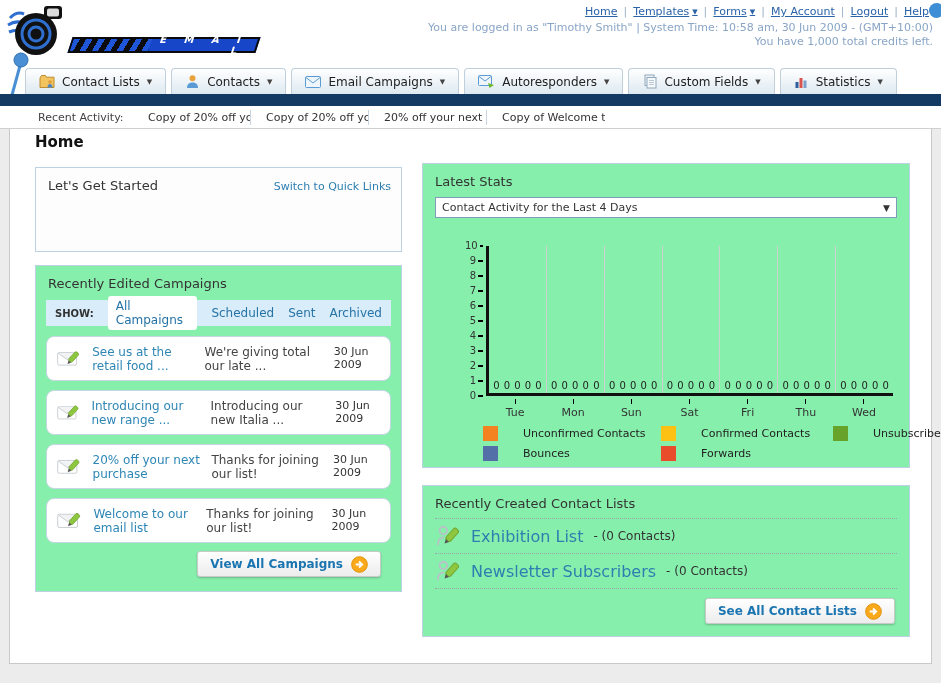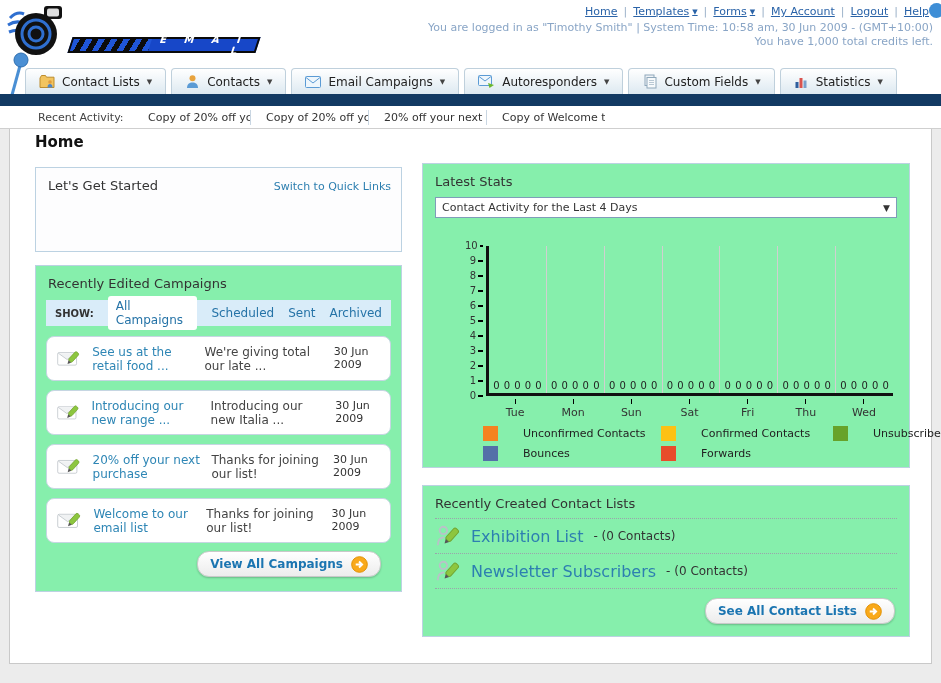--- a/index.html
+++ b/index.html
@@ -64,21 +64,21 @@
   .show-label { font-size:10px; font-weight:bold; color:#333; }
   .filter-link { font-size:12px; color:#2573a7; cursor:pointer; }
   .filter-link.active { background:#fff; padding:3px 8px; border-radius:3px; }
   .cards { position:absolute; left:10px; right:10px; top:70px; display:flex; flex-direction:column; gap:9px; }
   .card { border:1px solid #c6d6e2; border-radius:8px; min-height:45px; display:flex; align-items:center; gap:10px;
           padding:4px 10px; cursor:pointer; background:#fff; }
   .card-text { display:flex; gap:1px; }
   .card-title { font-size:12px; color:#2e86b5; cursor:pointer; }
   .card-sub { font-size:12px; color:#444; }
   .card-date { margin-left:auto; align-self:flex-start; padding-top:4px; font-size:11px; color:#333; }
-  .pill-btn { height:26px; padding:0 12px; border:1px solid #c9c9c9; border-radius:12px; background:linear-gradient(#fff,#ececec);
+  .pill-btn { height:26px; padding:0 12px; border:1px solid #c9c9c9; border-radius:3px; background:linear-gradient(#fff,#ececec);
               box-shadow:0 1px 2px rgba(0,0,0,.22); display:flex; align-items:center; gap:8px; color:#1b75b1;
               font-weight:bold; font-size:12px; cursor:pointer; }
   #view-all { position:absolute; right:20px; bottom:14px; }
 
   
   #stats { left:422px; top:163px; width:488px; height:305px; }
   .select-box { position:absolute; left:12px; right:12px; top:33px; height:21px; border:1px solid #7f9db9; background:#fff;
                 display:flex; align-items:center; padding:0 6px; font-size:11px; color:#333; cursor:pointer; }
   .select-box .arrow { margin-left:auto; font-size:9px; color:#333; }
   .chart-wrap { position:absolute; left:12px; right:12px; top:72px; height:185px; }

